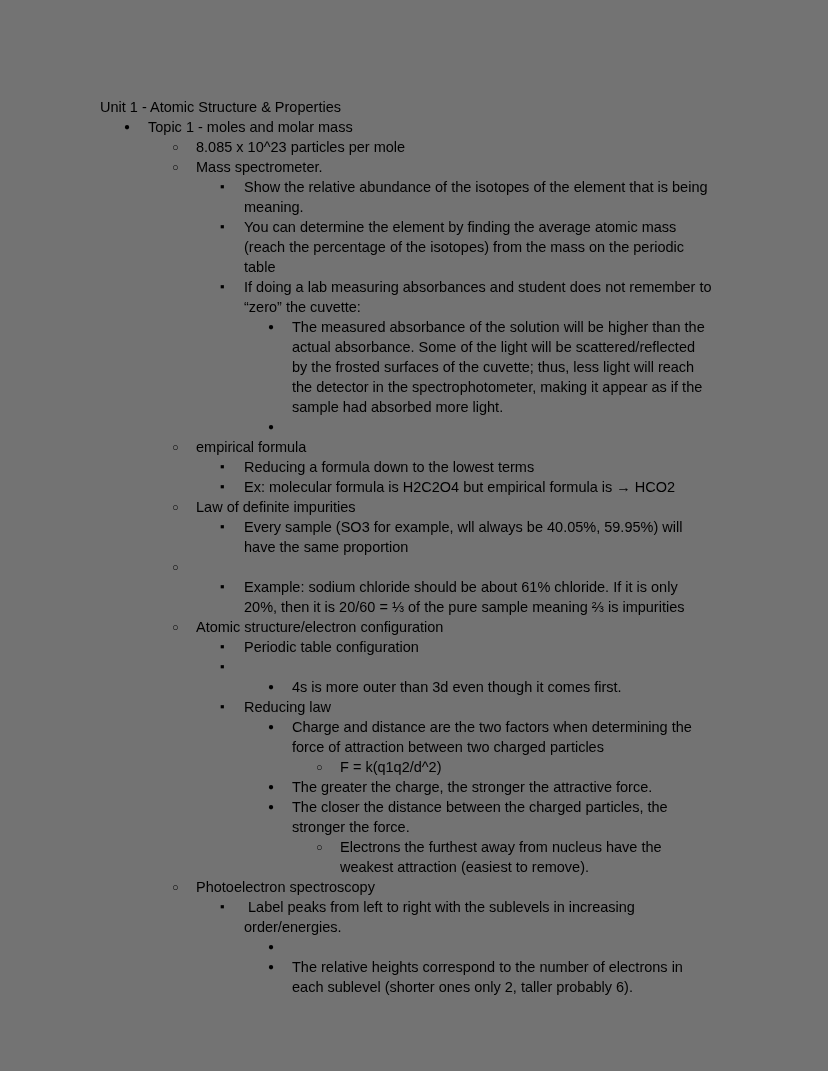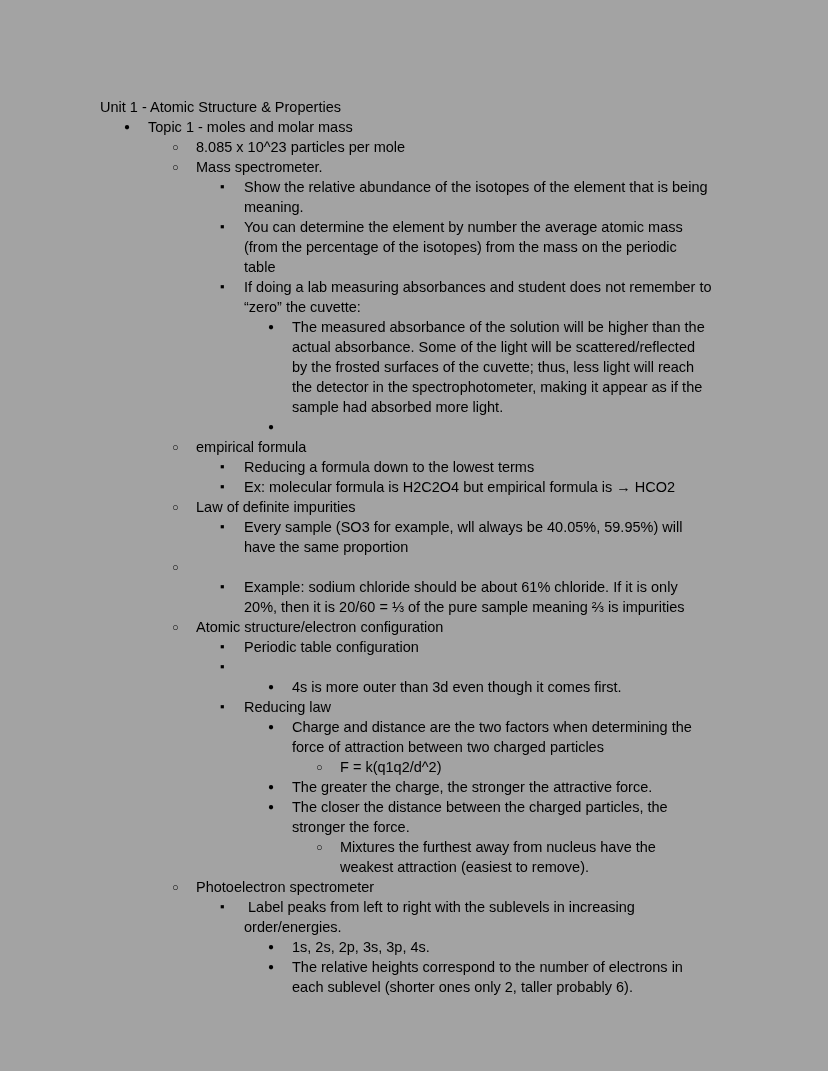--- a/index.html
+++ b/index.html
@@ -12,21 +12,21 @@
     height: 1071px;
     overflow: hidden;
     font-family: "Liberation Sans", "DejaVu Sans", sans-serif;
     color: #000000;
   }
   .page {
     box-sizing: border-box;
     width: 828px;
     height: 1071px;
     padding: 97px 116px 40px 100px;
-    background: #a3a3a3;
+    background: #737373;
   }
   .doc-body {
     font-size: 14.5px;
     line-height: 20px;
   }
   .li {
     display: flex;
     align-items: flex-start;
     min-height: 20px;
   }
@@ -68,21 +68,21 @@
       <div class="li" style="padding-left: 72px;">
     <span class="bullet bullet-circle">○</span>
     <span class="li-text">Mass spectrometer.</span>
   </div>
       <div class="li" style="padding-left: 120px;">
     <span class="bullet bullet-square">▪</span>
     <span class="li-text">Show the relative abundance of the isotopes of the element that is being meaning.</span>
   </div>
       <div class="li" style="padding-left: 120px;">
     <span class="bullet bullet-square">▪</span>
-    <span class="li-text">You can determine the element by number the average atomic mass (from the percentage of the isotopes) from the mass on the periodic table</span>
+    <span class="li-text">You can determine the element by finding the average atomic mass (reach the percentage of the isotopes) from the mass on the periodic table</span>
   </div>
       <div class="li" style="padding-left: 120px;">
     <span class="bullet bullet-square">▪</span>
     <span class="li-text">If doing a lab measuring absorbances and student does not remember to “zero” the cuvette:</span>
   </div>
       <div class="li" style="padding-left: 168px;">
     <span class="bullet bullet-disc">●</span>
     <span class="li-text">The measured absorbance of the solution will be higher than the actual absorbance. Some of the light will be scattered/reflected by the frosted surfaces of the cuvette; thus, less light will reach the detector in the spectrophotometer, making it appear as if the sample had absorbed more light.</span>
   </div>
       <div class="li" style="padding-left: 168px;">
@@ -146,32 +146,31 @@
       <div class="li" style="padding-left: 168px;">
     <span class="bullet bullet-disc">●</span>
     <span class="li-text">The greater the charge, the stronger the attractive force.</span>
   </div>
       <div class="li" style="padding-left: 168px;">
     <span class="bullet bullet-disc">●</span>
     <span class="li-text">The closer the distance between the charged particles, the stronger the force.</span>
   </div>
       <div class="li" style="padding-left: 216px;">
     <span class="bullet bullet-circle">○</span>
-    <span class="li-text">Mixtures the furthest away from nucleus have the weakest attraction (easiest to remove).</span>
+    <span class="li-text">Electrons the furthest away from nucleus have the weakest attraction (easiest to remove).</span>
   </div>
       <div class="li" style="padding-left: 72px;">
     <span class="bullet bullet-circle">○</span>
-    <span class="li-text">Photoelectron spectrometer</span>
+    <span class="li-text">Photoelectron spectroscopy</span>
   </div>
       <div class="li" style="padding-left: 120px;">
     <span class="bullet bullet-square">▪</span>
     <span class="li-text"> Label peaks from left to right with the sublevels in increasing order/energies.</span>
   </div>
       <div class="li" style="padding-left: 168px;">
     <span class="bullet bullet-disc">●</span>
-    <span class="li-text">1s, 2s, 2p, 3s, 3p, 4s.</span>
   </div>
       <div class="li" style="padding-left: 168px;">
     <span class="bullet bullet-disc">●</span>
     <span class="li-text">The relative heights correspond to the number of electrons in each sublevel (shorter ones only 2, taller probably 6).</span>
   </div>
     </div>
 </div>
 
 </body></html>

